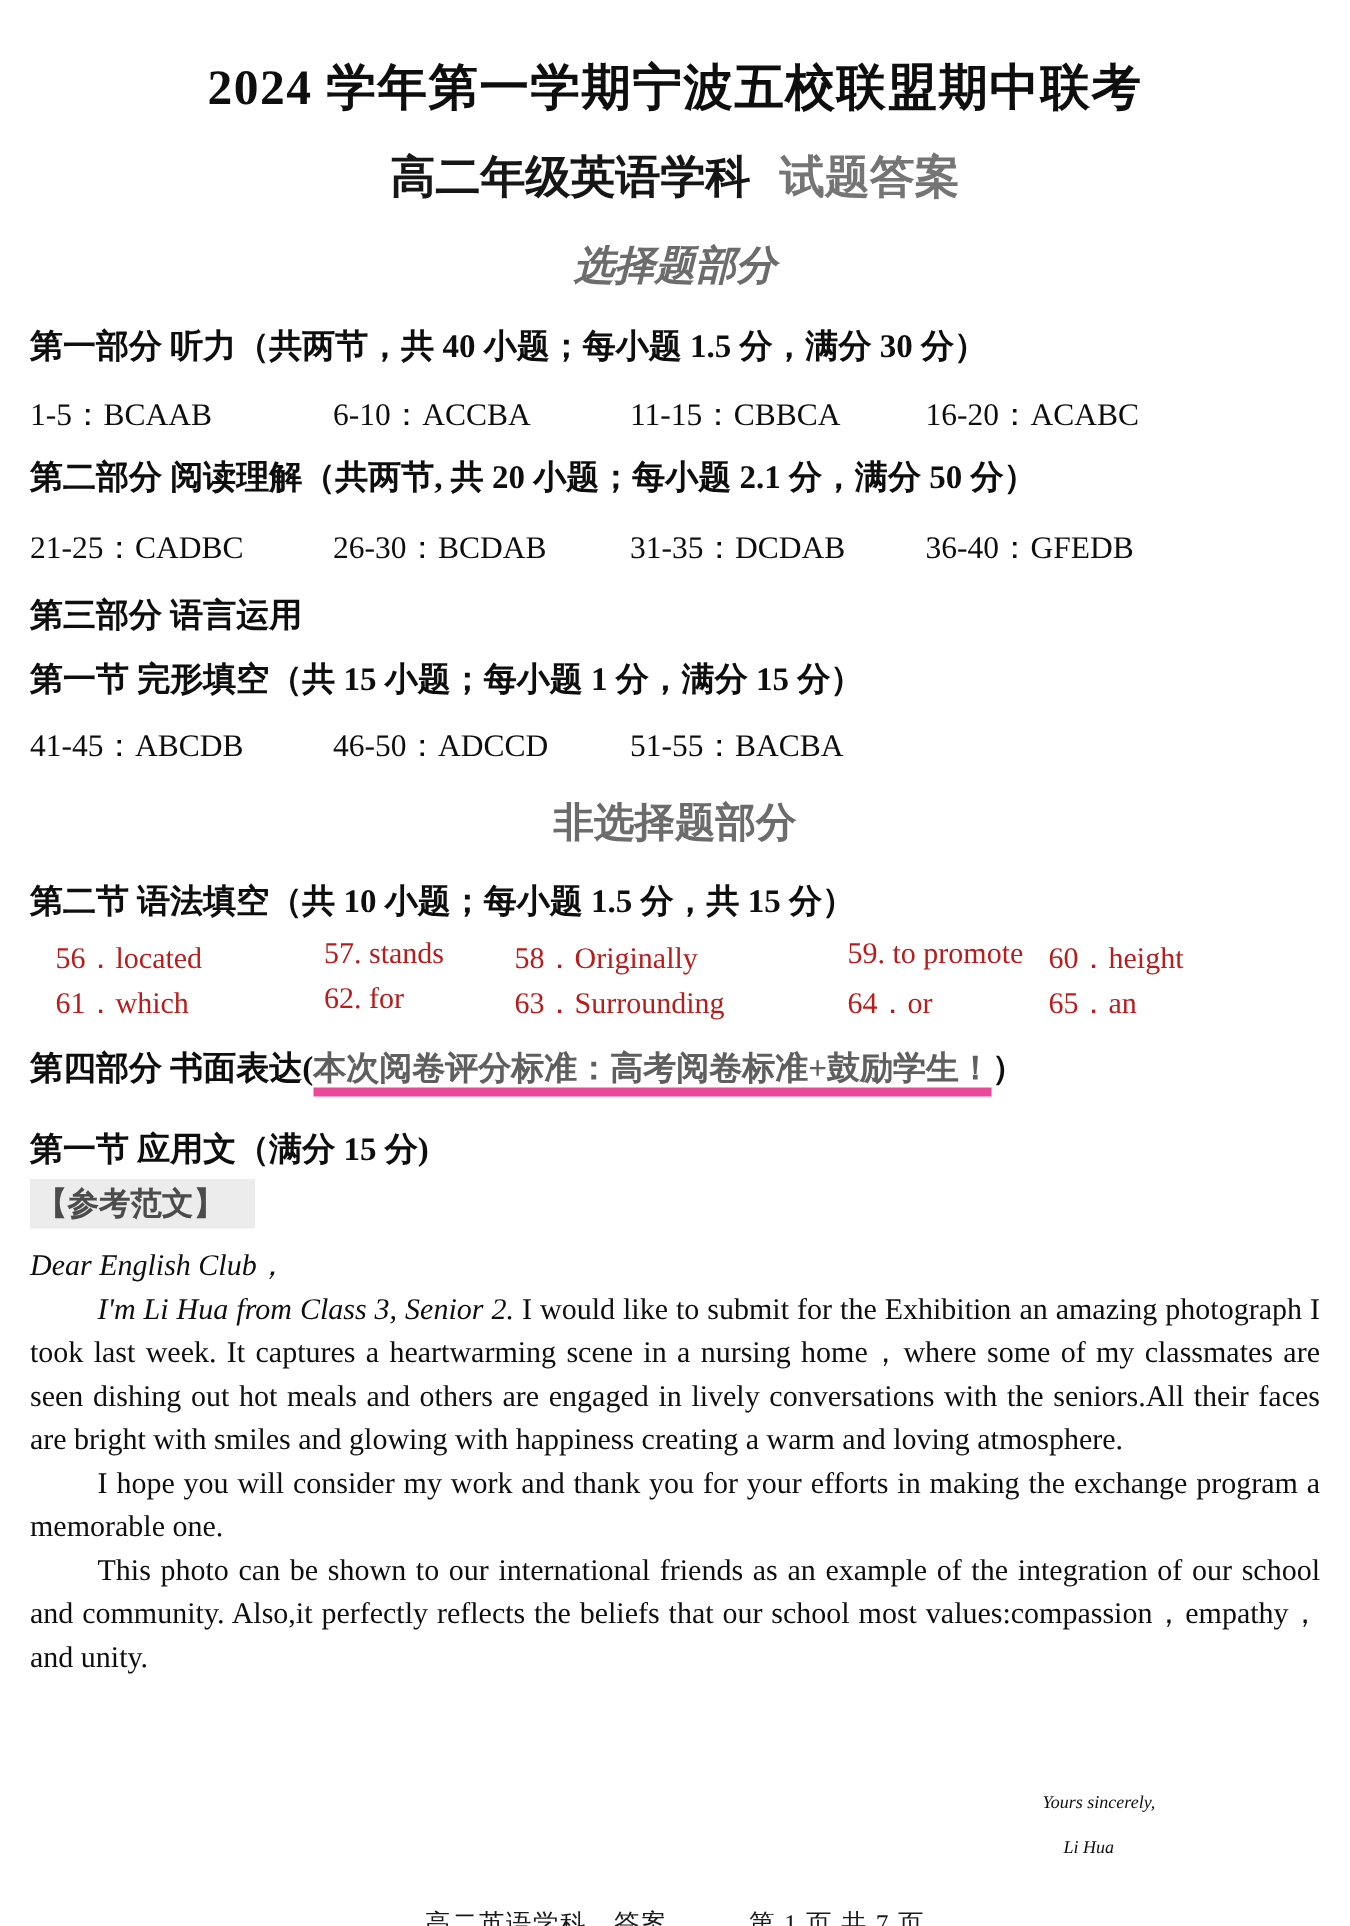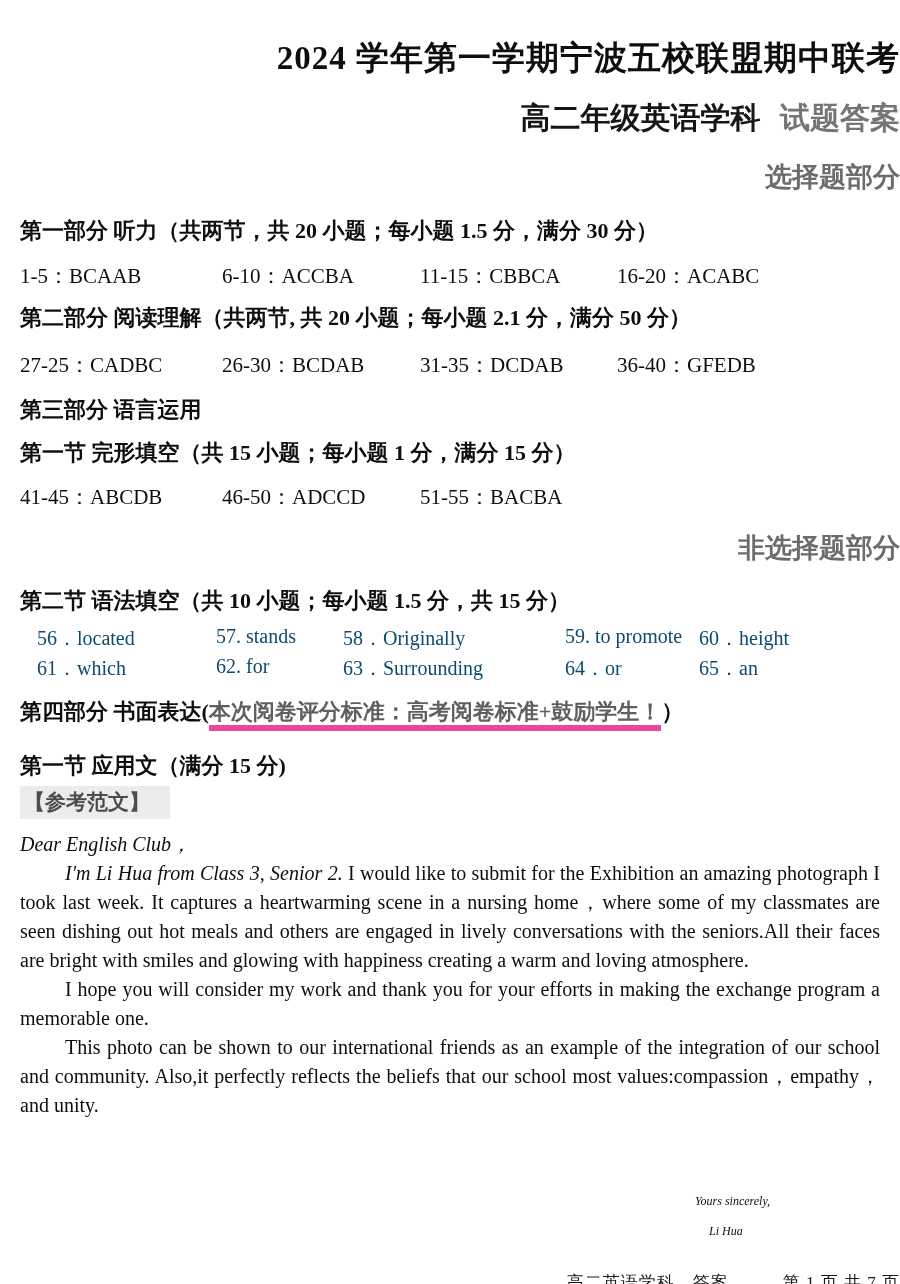--- a/index.html
+++ b/index.html
@@ -8,21 +8,21 @@
     position: relative;
     width: 900px;
     height: 1284px;
     margin: 0 auto;
     background: #ffffff;
     overflow: hidden;
     font-family: "Liberation Serif", "DejaVu Serif", serif;
     color: #111111;
   }
   .abs { position: absolute; }
-  .centered { left: 0; width: 900px; text-align: right; }
+  .centered { left: 0; width: 900px; text-align: center; }
 
   .exam-title {
     top: 36px;
     font-size: 33px;
     font-weight: bold;
     letter-spacing: 1px;
     color: #0e0e0e;
   }
   .exam-subtitle {
     top: 98px;
@@ -31,21 +31,21 @@
   }
   .sub-black { color: #161616; }
   .sub-gray { color: #757575; margin-left: 12px; }
 
   .gray-center-heading {
     font-size: 27px;
     font-weight: bold;
     color: #6c6c6c;
     font-family: "Liberation Sans", "DejaVu Sans", sans-serif;
   }
-  .choice-heading { top: 159px; }
+  .choice-heading { top: 159px; font-style: italic; }
   .nonchoice-heading { top: 530px; }
 
   .part-heading {
     left: 20px;
     width: 860px;
     font-size: 22px;
     font-weight: bold;
     color: #0e0e0e;
   }
 
@@ -60,21 +60,21 @@
   .c0 { left: 0; }
   .c1 { left: 202px; }
   .c2 { left: 400px; }
   .c3 { left: 597px; }
 
   .grammar-row {
     left: 20px;
     width: 860px;
     height: 25px;
     font-size: 20px;
-    color: #0c4a6e;
+    color: #b91c1c;
   }
   .grammar-row span { position: absolute; white-space: nowrap; }
   .g0 { left: 17px; }
   .g1 { left: 196px; }
   .g2 { left: 323px; }
   .g3 { left: 545px; }
   .g4 { left: 679px; }
 
   .part4-heading { top: 697px; }
   .underlined-note {
@@ -133,31 +133,31 @@
 
   <h1 class="abs centered exam-title">2024 学年第一学期宁波五校联盟期中联考</h1>
 
   <div class="abs centered exam-subtitle">
     <span class="sub-black">高二年级英语学科</span>
     <span class="sub-gray">试题答案</span>
   </div>
 
   <h2 class="abs centered gray-center-heading choice-heading">选择题部分</h2>
 
-  <h3 class="abs part-heading" style="top:216px">第一部分 听力（共两节，共 20 小题；每小题 1.5 分，满分 30 分）</h3>
+  <h3 class="abs part-heading" style="top:216px">第一部分 听力（共两节，共 40 小题；每小题 1.5 分，满分 30 分）</h3>
   <div class="abs answer-row" style="top:262px">
     <span class="c0">1-5：BCAAB</span>
     <span class="c1">6-10：ACCBA</span>
     <span class="c2">11-15：CBBCA</span>
     <span class="c3">16-20：ACABC</span>
   </div>
 
   <h3 class="abs part-heading" style="top:303px">第二部分 阅读理解（共两节, 共 20 小题；每小题 2.1 分，满分 50 分）</h3>
   <div class="abs answer-row" style="top:351px">
-    <span class="c0">27-25：CADBC</span>
+    <span class="c0">21-25：CADBC</span>
     <span class="c1">26-30：BCDAB</span>
     <span class="c2">31-35：DCDAB</span>
     <span class="c3">36-40：GFEDB</span>
   </div>
 
   <h3 class="abs part-heading" style="top:395px">第三部分 语言运用</h3>
   <h3 class="abs part-heading" style="top:438px">第一节 完形填空（共 15 小题；每小题 1 分，满分 15 分）</h3>
   <div class="abs answer-row" style="top:483px">
     <span class="c0">41-45：ABCDB</span>
     <span class="c1">46-50：ADCCD</span>

